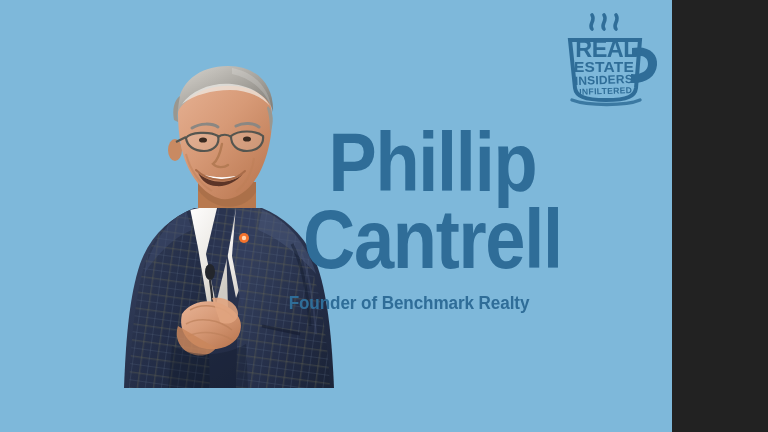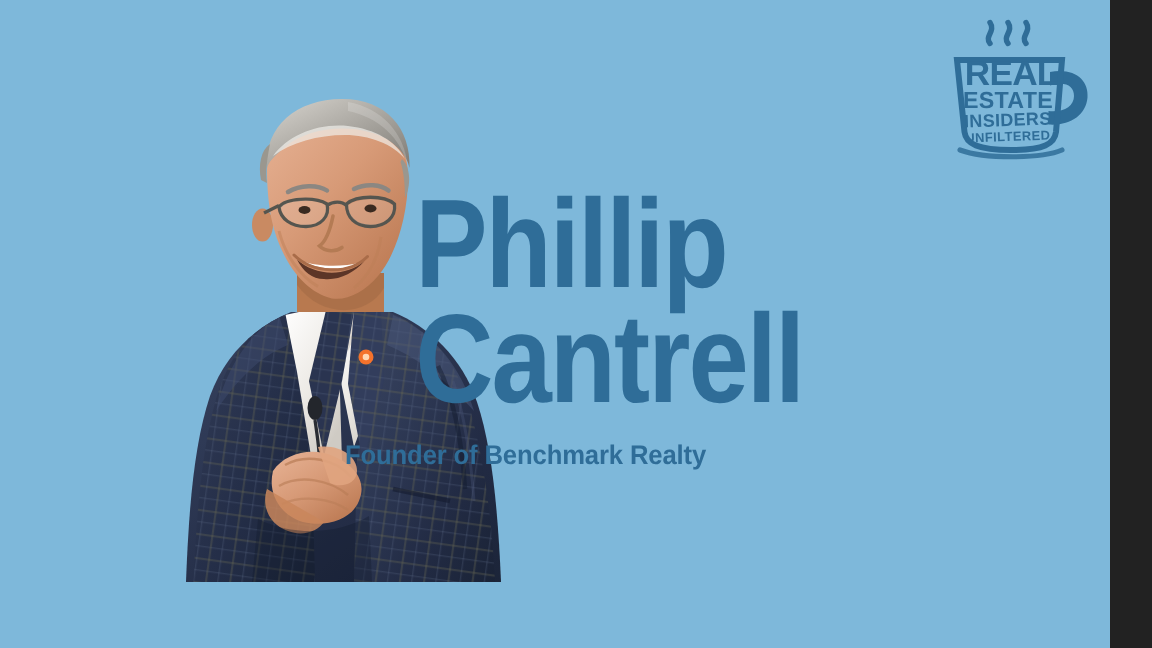--- a/index.html
+++ b/index.html
@@ -2,21 +2,21 @@
 <html><head>
 <meta charset="utf-8">
 <style>
   html, body {
     margin: 0;
     padding: 0;
     background: #222;
   }
   #canvas {
     position: relative;
-    width: 740px;
+    width: 672px;
     height: 432px;
     overflow: hidden;
     background: #7eb8da;
     font-family: "Liberation Sans", sans-serif;
     -webkit-font-smoothing: antialiased;
   }
 
   
   .bg-fill {
     position: absolute;
@@ -33,21 +33,21 @@
     height: 104px;
   }
   .logo svg { display: block; width: 100%; height: 100%; }
 
   
   .name-block {
     position: absolute;
     right: 16px;
     top: 124px;
     width: 520px;
-    text-align: left;
+    text-align: center;
   }
   .name-line {
     display: block;
     color: #2f6d98;
     font-family: "Liberation Sans", sans-serif;
     font-weight: bold;
     font-size: 84px;
     line-height: 0.92;
     letter-spacing: -1.5px;
     transform: scaleX(0.86);

